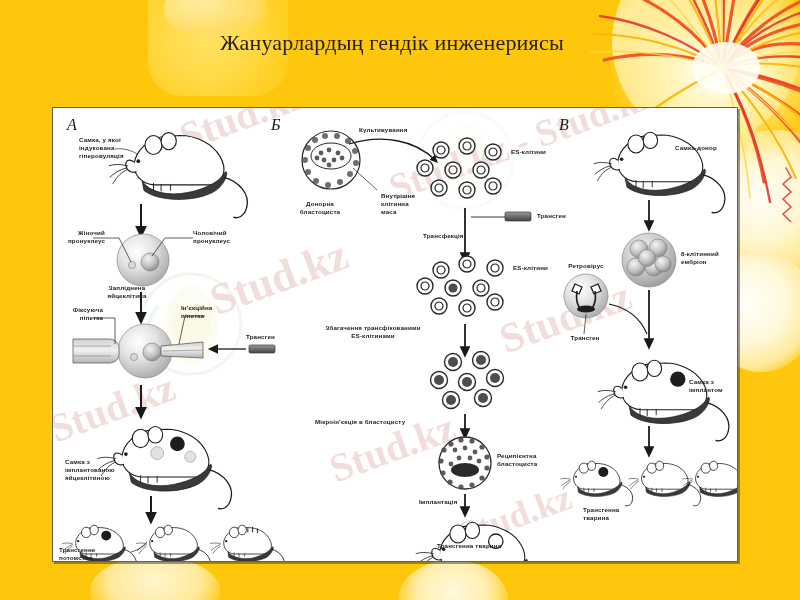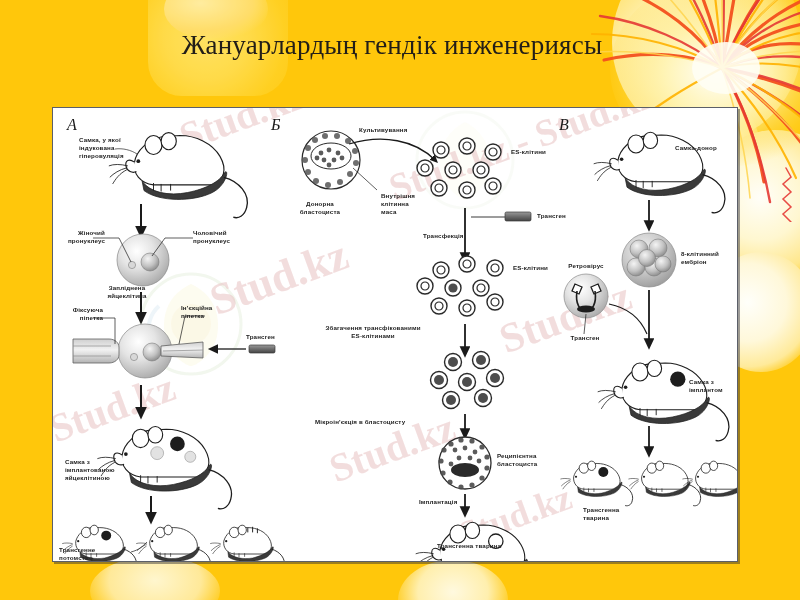--- a/index.html
+++ b/index.html
@@ -36,21 +36,21 @@
   .glow-e{left:398px;top:560px;width:110px;height:80px;
     background:radial-gradient(ellipse at 50% 40%, #FFF9DF 0%, #FFEFAE 45%, rgba(255,212,30,0) 80%);}
   .glow-f{left:90px;top:556px;width:130px;height:70px;
     background:radial-gradient(ellipse at 50% 35%, #FFF6CE 0%, #FFE999 50%, rgba(255,212,30,0) 82%);}
   .firework{position:absolute;left:590px;top:-108px;width:320px;height:330px;}
 
   
   .title{
     position:absolute;left:0;top:30px;width:784px;text-align:center;
     font-family:"Liberation Serif", serif;
-    font-size:27px;color:#221E18;letter-spacing:.2px;white-space:nowrap;
+    font-size:22px;color:#221E18;letter-spacing:.2px;white-space:nowrap;
   }
 
   
   .panel{
     position:absolute;left:52px;top:107px;width:684px;height:453px;
     background:#FFFFFF;
     border:1px solid #5B5F69;
     box-shadow:2px 2px 0 rgba(40,40,48,.45);
     overflow:hidden;
   }

